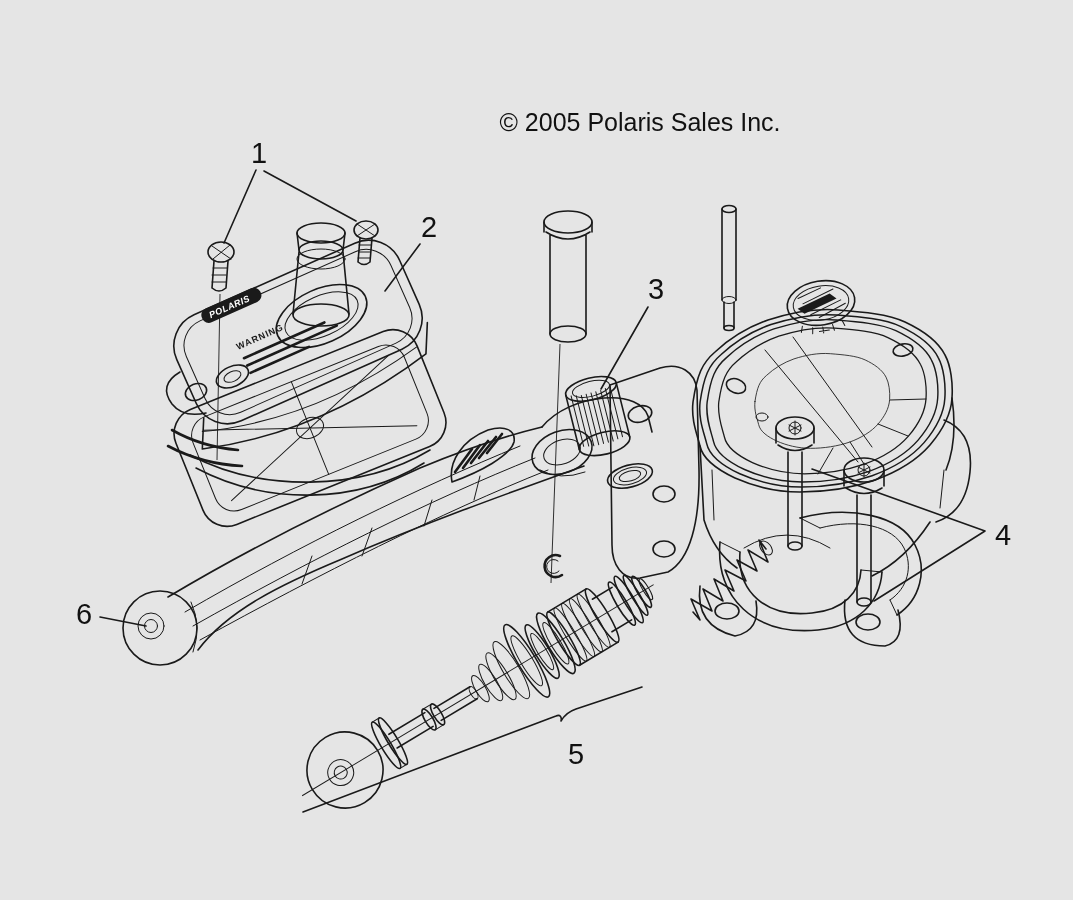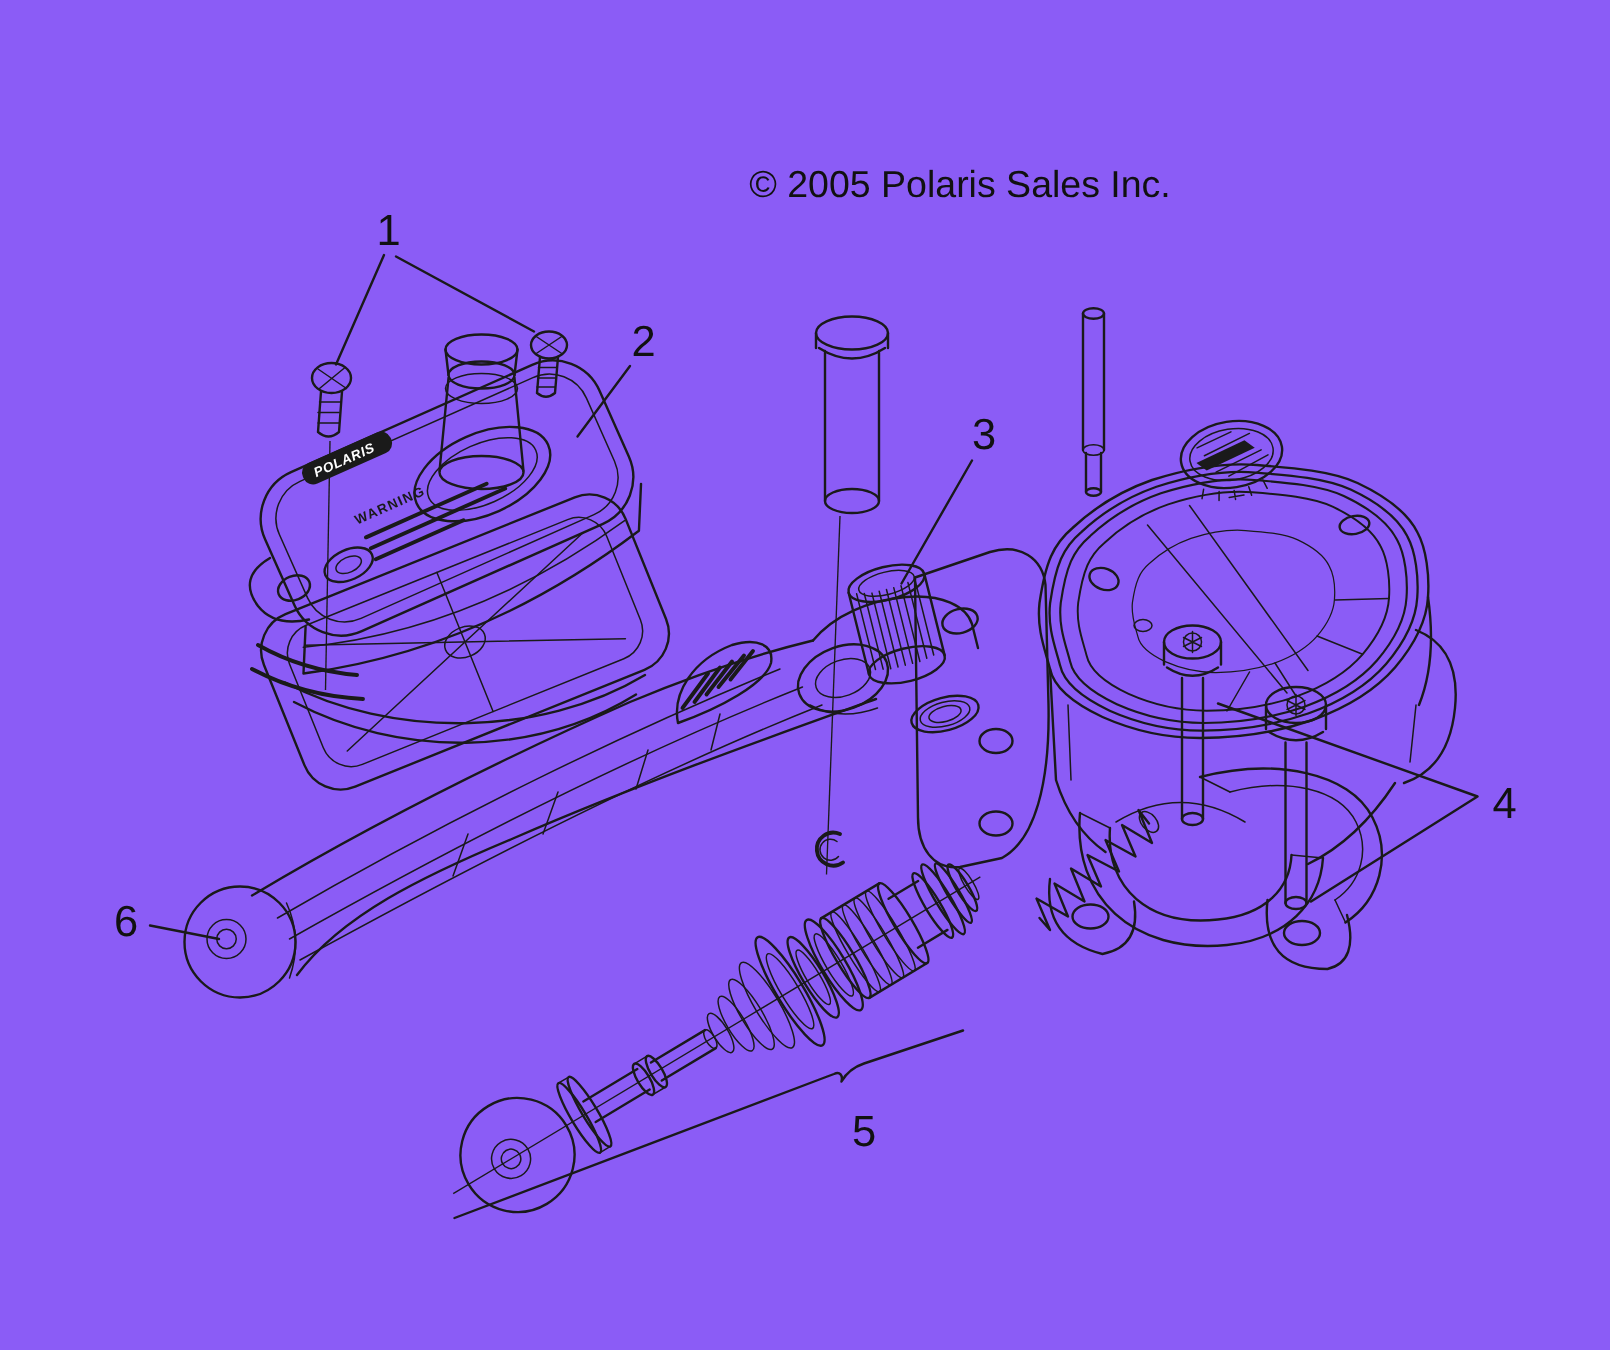--- a/index.html
+++ b/index.html
@@ -1,16 +1,16 @@
 <!DOCTYPE html>
 <html><head>
 <meta charset="utf-8">
 <style>
   html,body{margin:0;padding:0;background:#ffffff;}
-  #stage{position:relative;width:1073px;height:900px;background:#8b5cf6;overflow:hidden;
+  #stage{position:relative;width:1073px;height:900px;background:#e5e5e5;overflow:hidden;
          font-family:"Liberation Sans",sans-serif;}
   svg{position:absolute;inset:0;}
   .ln{fill:none;stroke:#1a1a1a;stroke-width:1.6;stroke-linecap:round;stroke-linejoin:round;}
   .tn{fill:none;stroke:#1a1a1a;stroke-width:1;stroke-linecap:round;stroke-linejoin:round;}
   .tk{fill:none;stroke:#1a1a1a;stroke-width:2.6;stroke-linecap:round;}
   .ax{fill:none;stroke:#1a1a1a;stroke-width:0.9;}
   .fil{fill:#1a1a1a;stroke:none;}
   .callout{font:29px "Liberation Sans",sans-serif;fill:#111;}
   .copyright{font:25px "Liberation Sans",sans-serif;fill:#111;}
   .brandtxt{font:italic 700 9px "Liberation Sans",sans-serif;fill:#ffffff;letter-spacing:.5px;}

